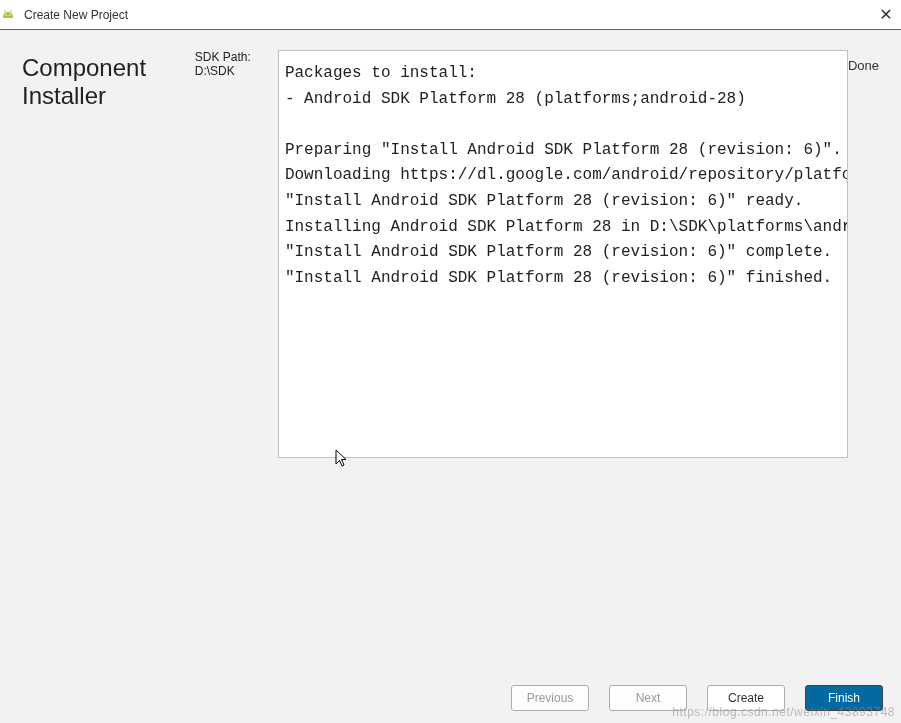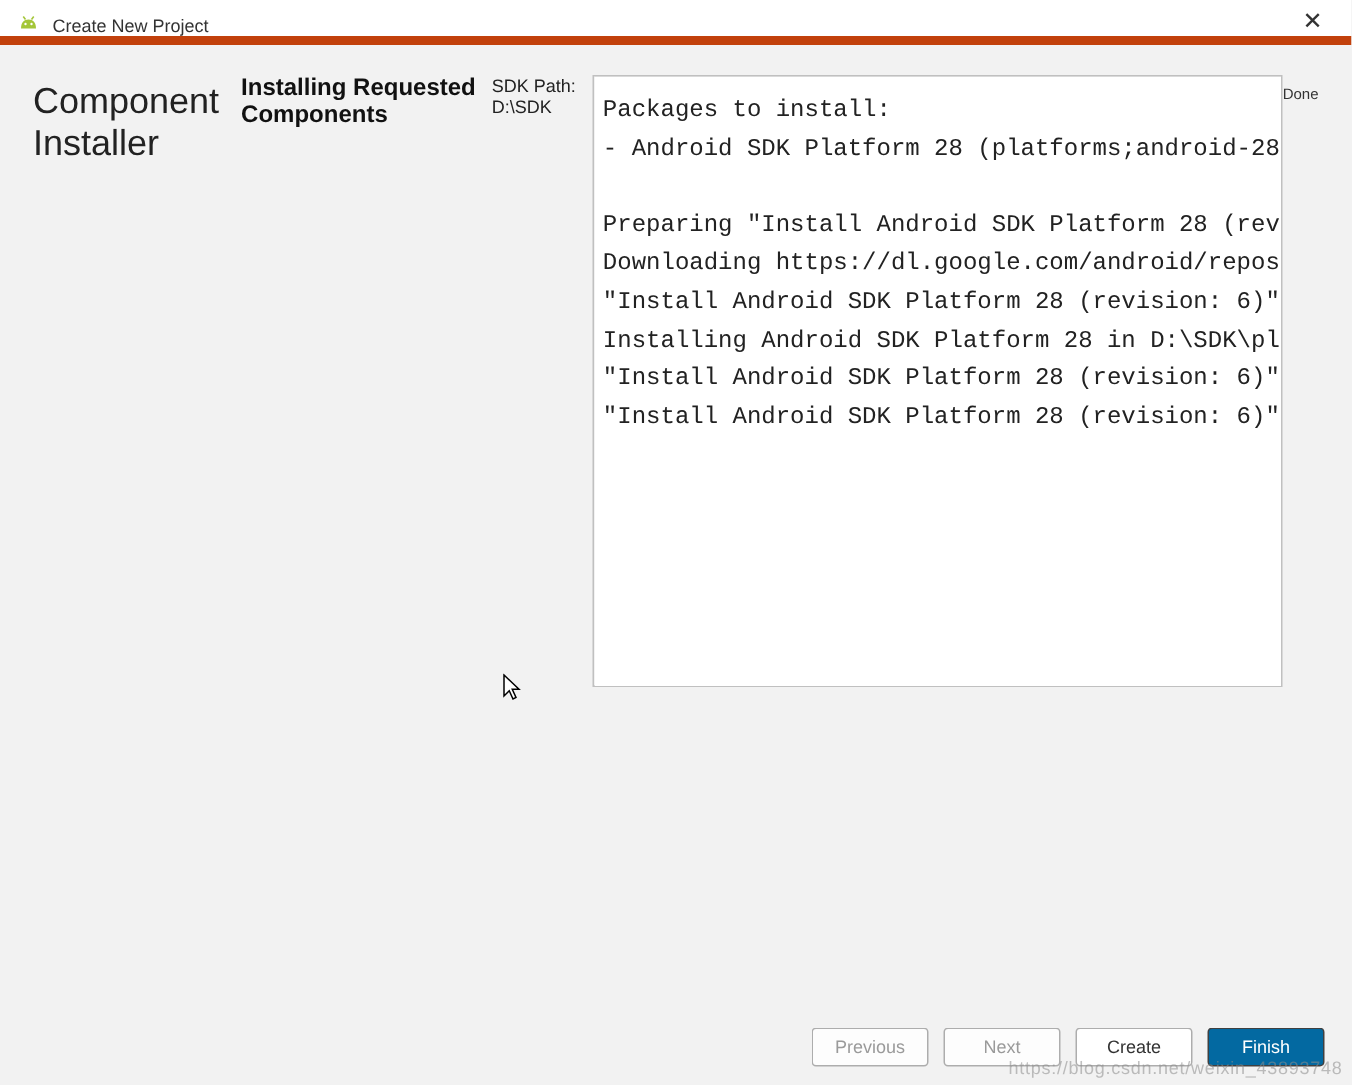--- a/index.html
+++ b/index.html
@@ -8,23 +8,23 @@
       background: #f2f2f2;
       width: 901px;
       height: 723px;
       overflow: hidden;
       position: relative;
     }
     .titlebar {
       height: 30px;
       background: #ffffff;
       display: flex;
-      align-items: flex-end;
-      padding: 0 11px;
-      border-bottom: 6px solid #c2410c;
+      align-items: center;
+      padding: 0 0;
+      border-bottom: 1px solid #c2410c;
     }
     .titlebar-icon {
       width: 16px; height: 16px;
       margin-right: 8px;
       display: flex; align-items:center; justify-content:center;
     }
     .titlebar-title {
       font-size: 12px;
       color: #333;
       flex: 1;
@@ -73,30 +73,30 @@
       overflow: auto;
       line-height: 1.6;
     }
     .progress-separator {
       height: 3px;
       background: linear-gradient(to bottom, #888 0%, #aaa 50%, #888 100%);
       margin-top: 14px;
       border-radius: 1px;
     }
     .status-text {
-      font-size: 10px;
+      font-size: 13px;
       color: #333;
       margin-top: 8px;
     }
     .button-bar {
       position: absolute;
       bottom: 12px;
       right: 18px;
       display: flex;
-      gap: 10px;
+      gap: 20px;
     }
     .btn {
       min-width: 78px;
       height: 26px;
       border: 1px solid #adadad;
       background: #fff;
       border-radius: 3px;
       font-size: 12px;
       color: #333;
       cursor: pointer;
@@ -140,21 +140,20 @@
       <line x1="4.5" y1="3" x2="6" y2="5" stroke="#a4c639" stroke-width="1"></line>
       <line x1="11.5" y1="3" x2="10" y2="5" stroke="#a4c639" stroke-width="1"></line>
     </svg>
   </span>
   <span class="titlebar-title">Create New Project</span>
   <span class="titlebar-close">✕</span>
 </div>
 
 <div class="content">
   <h1 class="page-title">Component Installer</h1>
-  <div class="section-heading">Installing Requested Components</div>
   <div class="sdk-path-line">
     <span class="sdk-path-label">SDK Path:</span>
     <span class="sdk-path-value">D:\SDK</span>
   </div>
   <div class="log-box">Packages to install:
 - Android SDK Platform 28 (platforms;android-28)
 
 Preparing "Install Android SDK Platform 28 (revision: 6)".
 Downloading https://dl.google.com/android/repository/platform-28_r06.zip
 "Install Android SDK Platform 28 (revision: 6)" ready.

